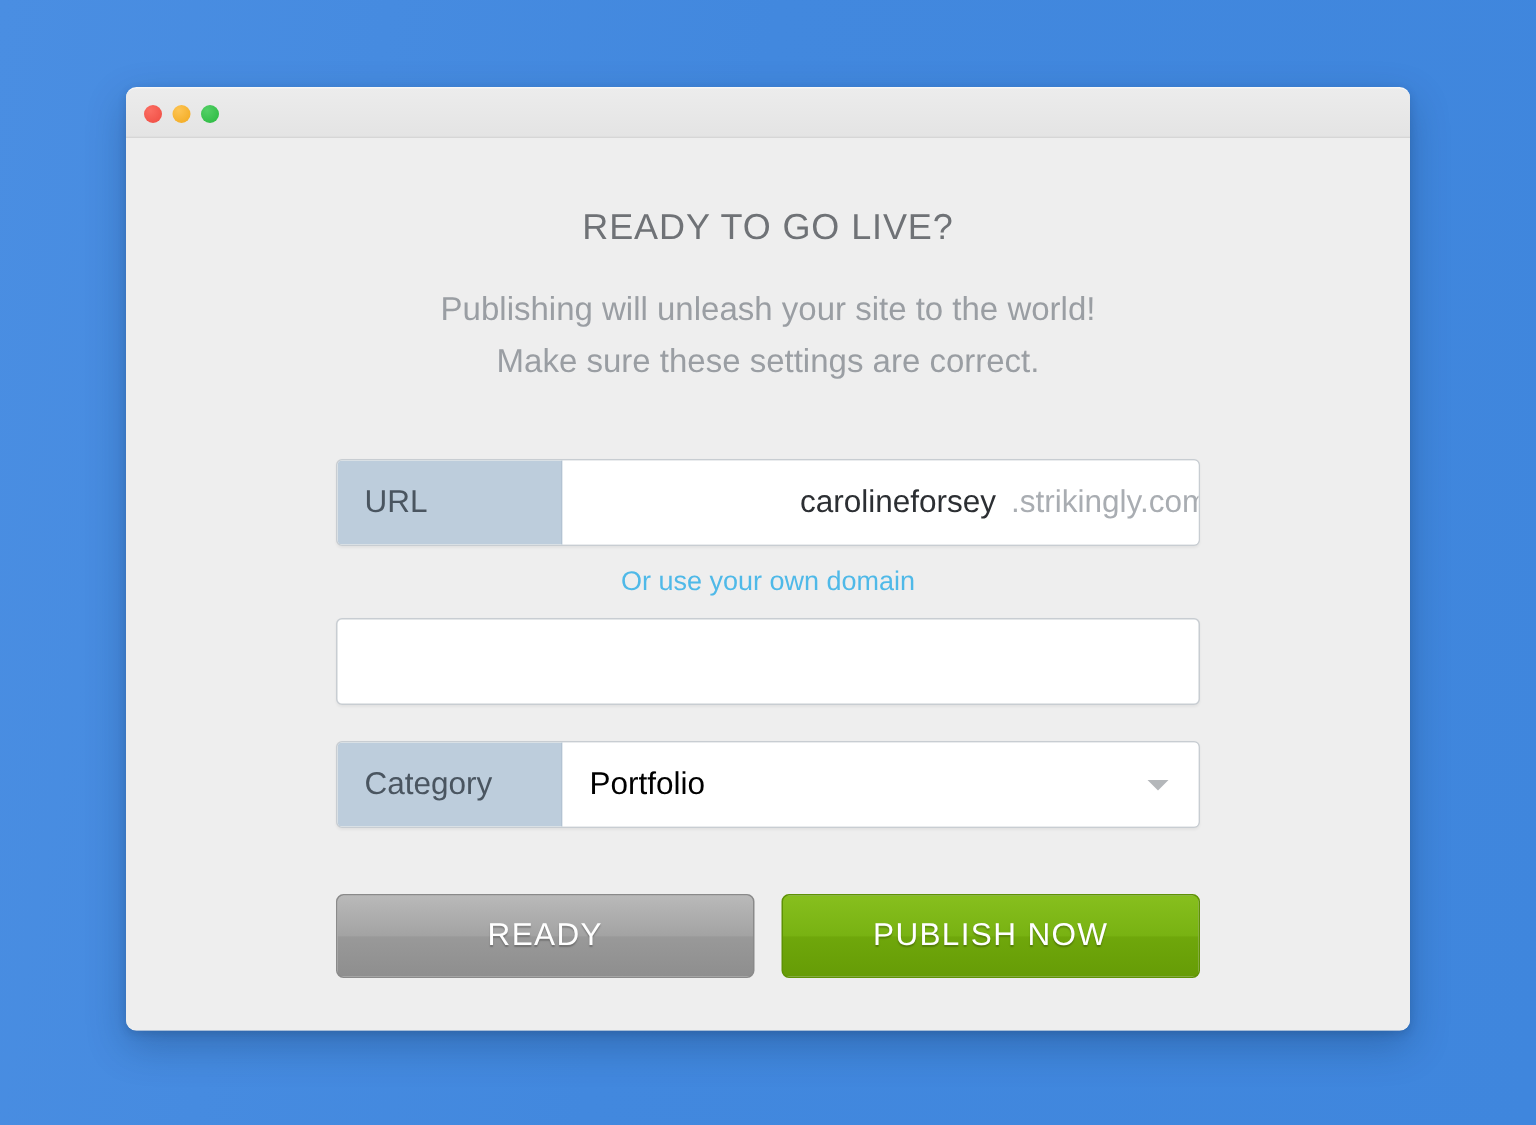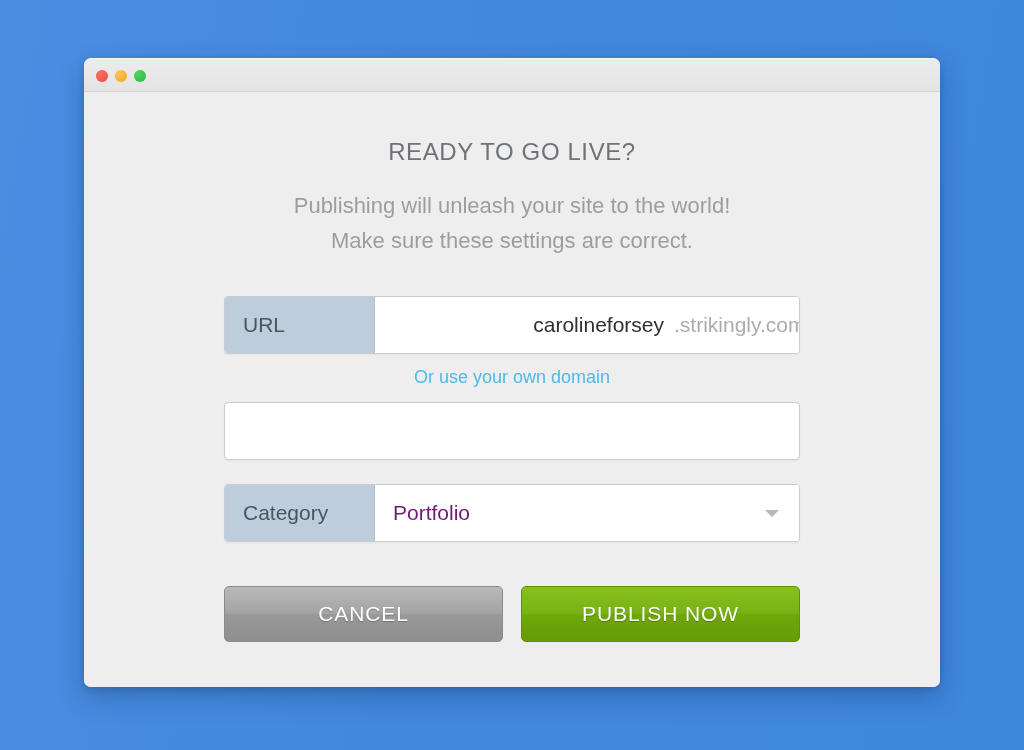--- a/index.html
+++ b/index.html
@@ -79,21 +79,21 @@
     font-size: 22px;
     font-weight: 400;
     line-height: 35px;
     color: #9a9ea3;
   }
   .subtitle span { display: block; }
 
   
   .form {
     width: 576px;
-    margin: 8px auto;
+    margin: 18px auto;
     padding-top: 30px;
   }
 
   .field-row {
     display: flex;
     align-items: stretch;
     height: 58px;
     border: 1px solid #c8cdd2;
     border-radius: 4px;
     background: #ffffff;
@@ -157,21 +157,21 @@
 
   .spacer-sm { height: 24px; }
 
   
   .select-value {
     justify-content: space-between;
     padding-right: 16px;
   }
   .select-text {
     font-size: 21px;
-    color: #701a75;
+    color: #000000;
   }
   .caret {
     width: 0;
     height: 0;
     border-left: 7px solid transparent;
     border-right: 7px solid transparent;
     border-top: 7px solid #b4b7ba;
     margin-right: 4px;
   }
 
@@ -249,19 +249,19 @@
 
       <div class="field-row">
         <div class="field-label">Category</div>
         <div class="field-value select-value">
           <span class="select-text">Portfolio</span>
           <span class="caret"></span>
         </div>
       </div>
 
       <div class="buttons">
-        <button class="btn btn-cancel">CANCEL</button>
+        <button class="btn btn-cancel">READY</button>
         <button class="btn btn-publish">PUBLISH NOW</button>
       </div>
 
     </div>
   </div>
 </div>
 
 </body></html>

